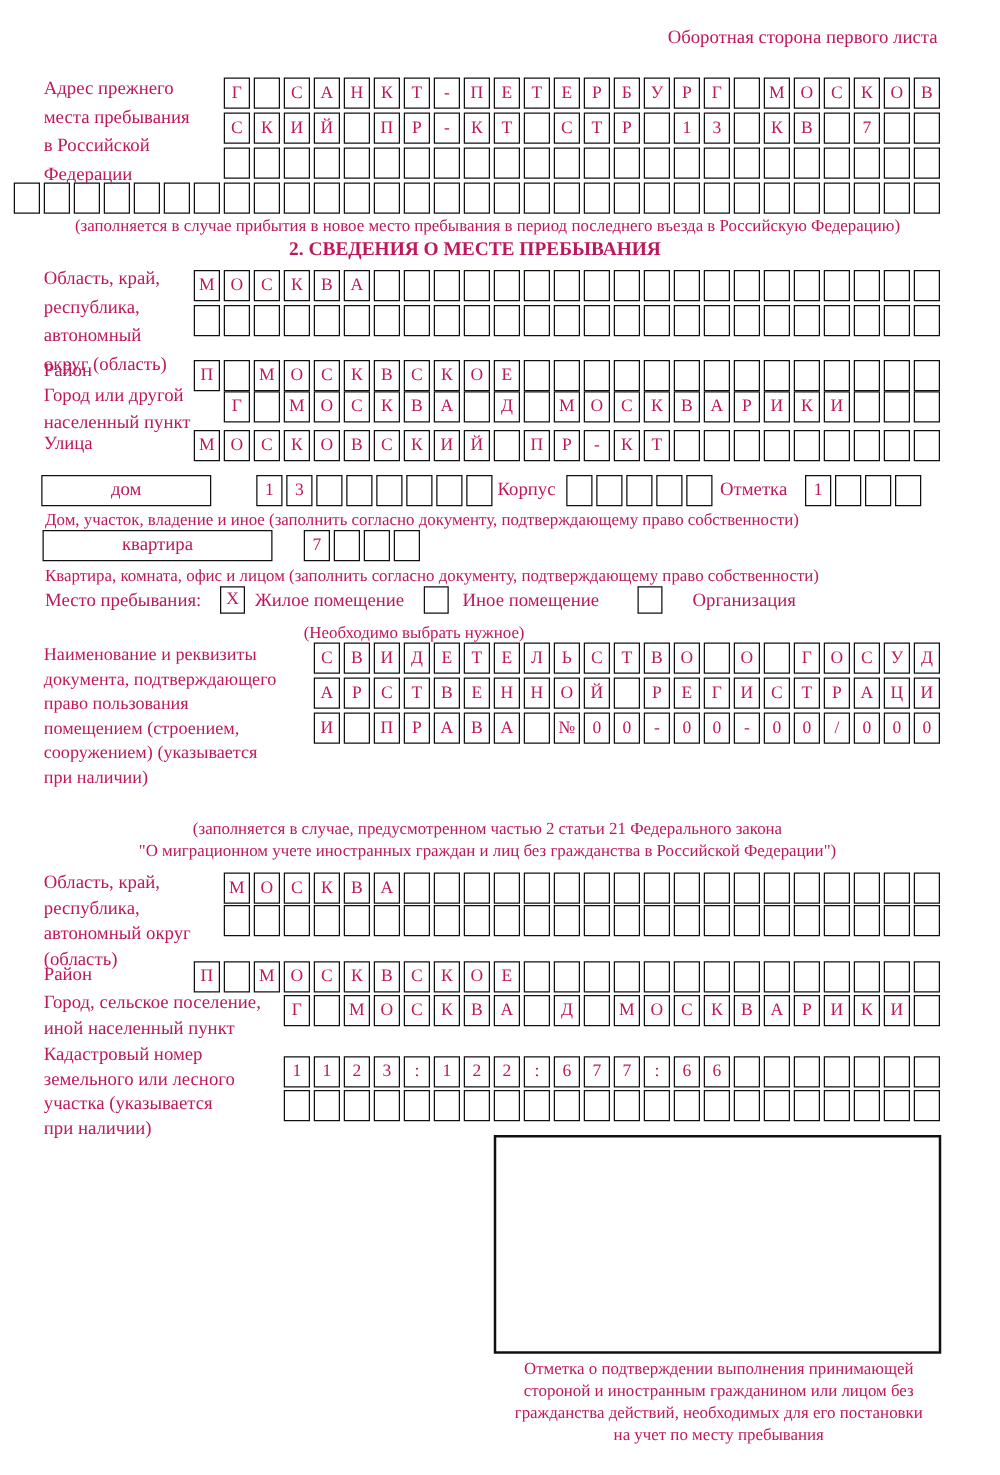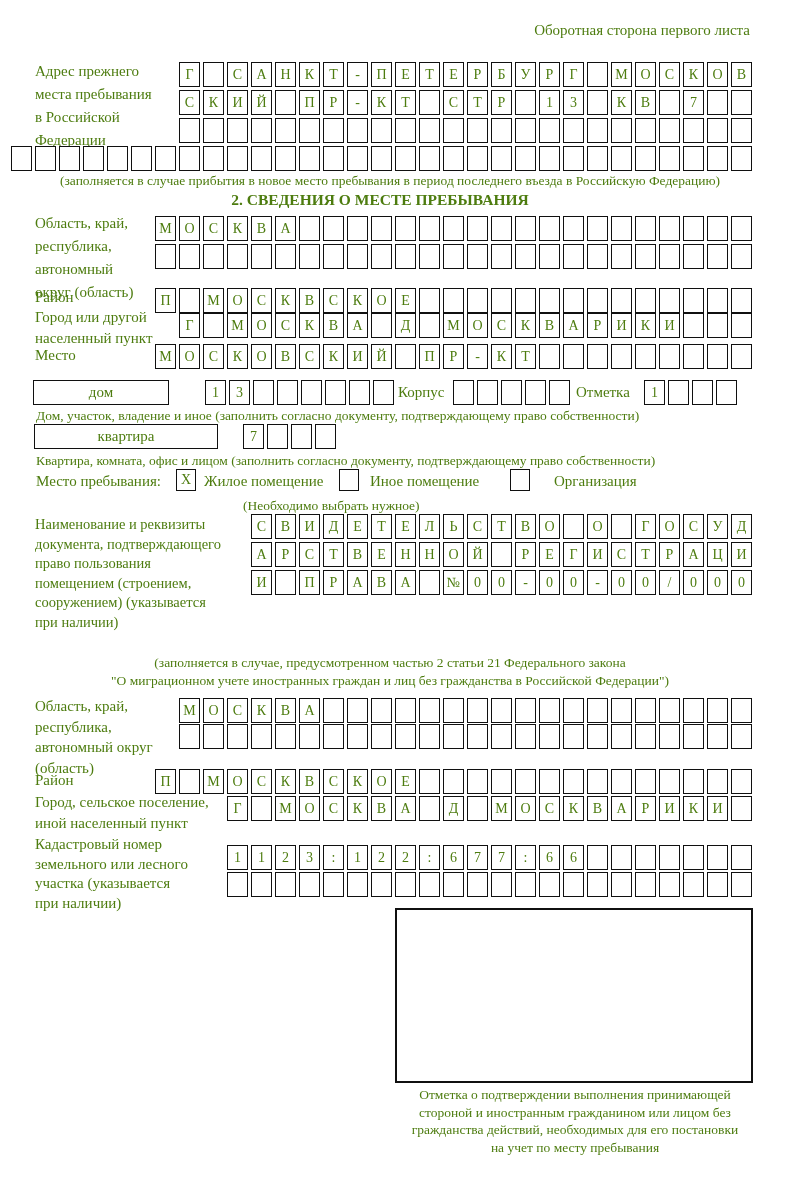--- a/index.html
+++ b/index.html
@@ -1,18 +1,18 @@
 <!DOCTYPE html>
 <html><head>
 <meta charset="utf-8">
 <style>
   html,body { margin:0; padding:0; background:#fff; }
   .page {
     position:relative; width:800px; height:1180px; background:#ffffff;
-    font-family:"Liberation Serif", serif; color:#4d7c0f; overflow:hidden;
+    font-family:"Liberation Serif", serif; color:#be185d; overflow:hidden;
   }
   .abs { position:absolute; }
   .label { position:absolute; font-size:15px; line-height:21px; white-space:pre-line; }
   .caption { position:absolute; font-size:13.5px; white-space:nowrap; }
   .center { width:780px; left:0; text-align:center; }
   .heading { position:absolute; left:0; width:760px; text-align:center; font-weight:bold; font-size:15.5px; }
   .cellrow { position:absolute; display:flex; gap:3px; }
   .cell {
     box-sizing:border-box; flex:0 0 21px; width:21px; height:25px;
     border:1.7px solid #101010; display:flex; align-items:center; justify-content:center;
@@ -267,21 +267,21 @@
       <div class="cell">А</div>
       <div class="cell">Р</div>
       <div class="cell">И</div>
       <div class="cell">К</div>
       <div class="cell">И</div>
       <div class="cell"></div>
       <div class="cell"></div>
       <div class="cell"></div>
     </div>
 
-  <div class="label" style="left:35px; top:345px;">Место</div>
+  <div class="label" style="left:35px; top:345px;">Улица</div>
   <div class="cellrow" style="left:155px; top:344px;">
       <div class="cell">М</div>
       <div class="cell">О</div>
       <div class="cell">С</div>
       <div class="cell">К</div>
       <div class="cell">О</div>
       <div class="cell">В</div>
       <div class="cell">С</div>
       <div class="cell">К</div>
       <div class="cell">И</div>

